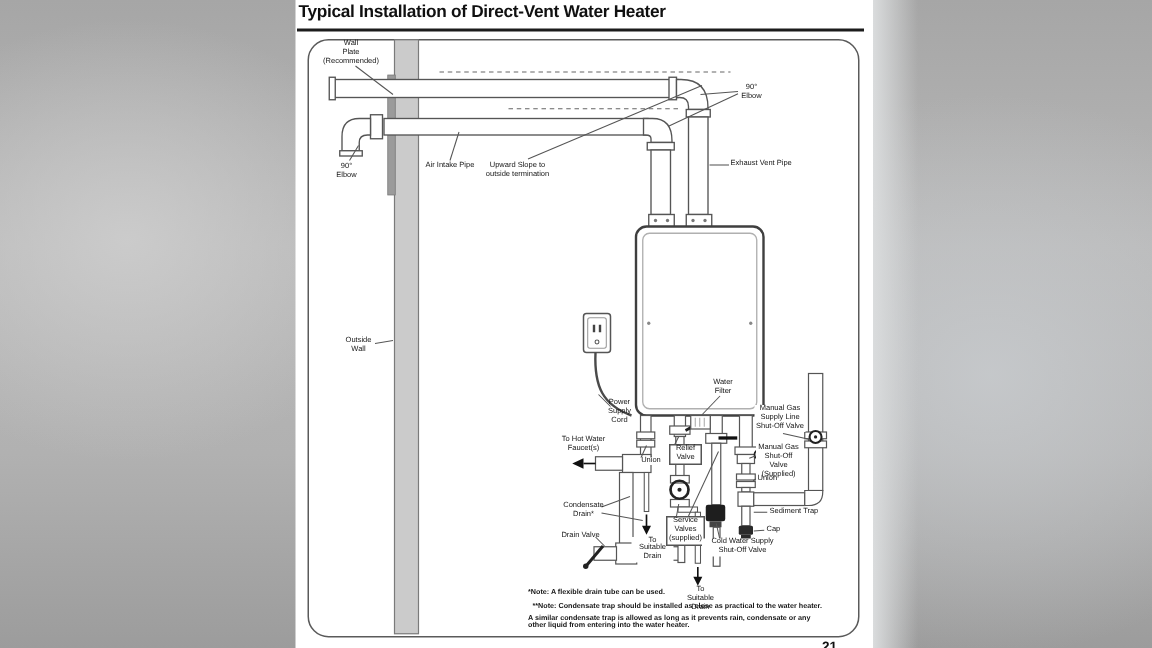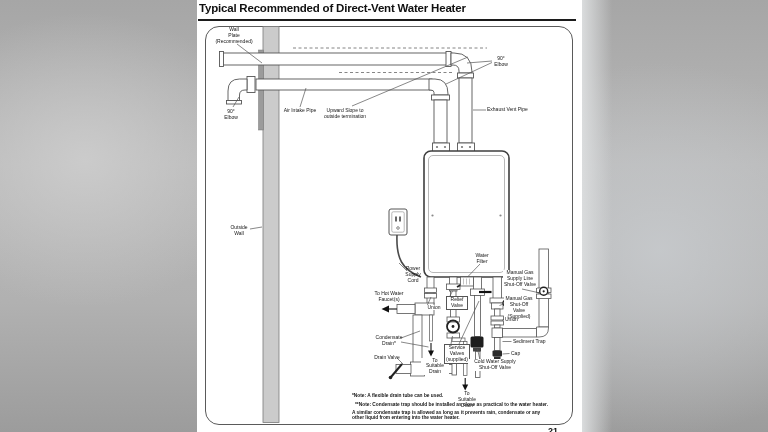--- a/index.html
+++ b/index.html
@@ -22,21 +22,21 @@
   .fn{position:absolute;font-size:4.8px;line-height:1.25;font-weight:bold;color:#161616;white-space:pre-line;text-align:left;}
   .pagenum{position:absolute;left:548px;top:426px;font-size:9px;font-weight:bold;color:#111;}
 </style>
 </head>
 <body>
 
 <div id="stage">
   <div class="page"></div>
   <div class="band"></div>
 
-  <div class="title">Typical Recommended of Direct-Vent Water Heater</div>
+  <div class="title">Typical Installation of Direct-Vent Water Heater</div>
   <div class="title-rule"></div>
   <div class="frame"></div>
 
   <svg class="art" viewBox="0 0 768 432">
 
     <g>
       <rect x="263" y="26.5" width="16" height="396" fill="#cbcbcb" stroke="#7a7a7a" stroke-width="0.8"></rect>
       <rect x="258.5" y="50" width="5" height="80" fill="#9b9b9b" stroke="#777" stroke-width="0.5"></rect>
     </g>
 

